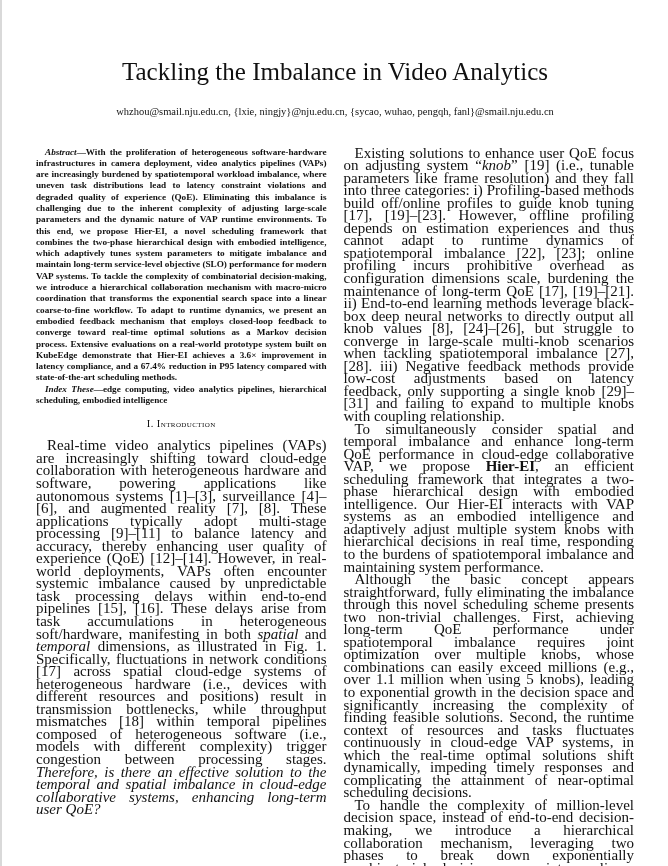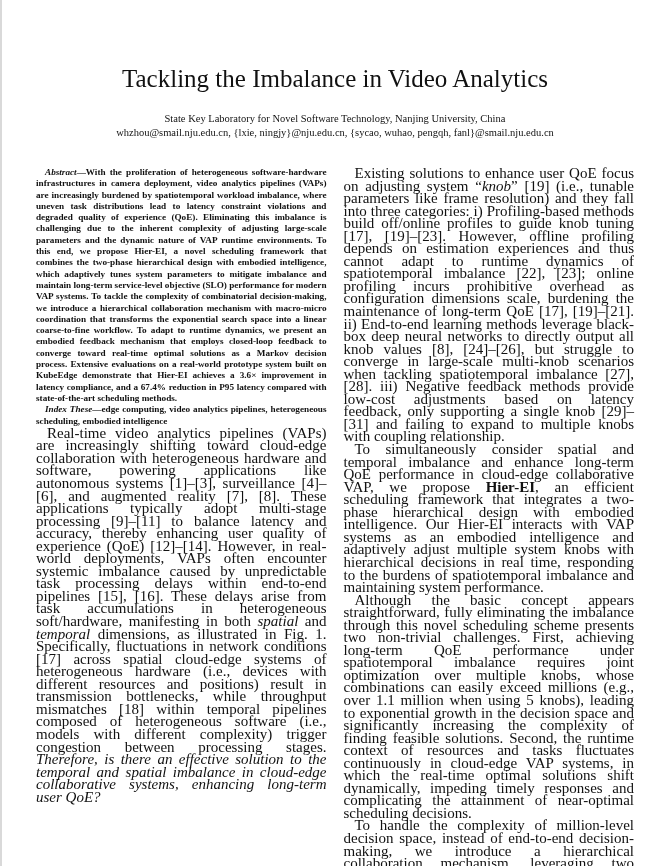--- a/index.html
+++ b/index.html
@@ -18,21 +18,21 @@
     box-sizing: border-box;
     width: 100%;
     height: 100%;
     padding: 56px 34px 20px 34px;
   }
   .title {
     text-align: center;
     font-size: 25px;
     line-height: 31px;
     font-weight: normal;
-    margin: 7px 0 18px 0;
+    margin: 0 0 18px 0;
   }
   .authors-block {
     text-align: center;
     margin: 0 0 28px 0;
   }
   .authors-line {
     font-size: 12px;
     line-height: 15px;
   }
   .affiliation-line, .emails-line {
@@ -75,29 +75,29 @@
 </head>
 <body>
 
 <div class="page">
 
   <h1 class="title">
     <span>Tackling the Imbalance in Video Analytics</span><br>
   </h1>
 
   <div class="authors-block">
-    <div class="affiliation-line">State Key Laboratory for Novel Software Technology, Nanjing University, China</div>
     <div class="emails-line">whzhou@smail.nju.edu.cn, {lxie, ningjy}@nju.edu.cn, {sycao, wuhao, pengqh, fanl}@smail.nju.edu.cn</div>
   </div>
 
   <div class="columns">
 
     <div class="col">
       <p class="abstract-par"><span class="run-bi">Abstract</span><span class="run-b">—With the proliferation of heterogeneous software-hardware infrastructures in camera deployment, video analytics pipelines (VAPs) are increasingly burdened by spatiotemporal workload imbalance, where uneven task distributions lead to latency constraint violations and degraded quality of experience (QoE). Eliminating this imbalance is challenging due to the inherent complexity of adjusting large-scale parameters and the dynamic nature of VAP runtime environments. To this end, we propose Hier-EI, a novel scheduling framework that combines the two-phase hierarchical design with embodied intelligence, which adaptively tunes system parameters to mitigate imbalance and maintain long-term service-level objective (SLO) performance for modern VAP systems. To tackle the complexity of combinatorial decision-making, we introduce a hierarchical collaboration mechanism with macro-micro coordination that transforms the exponential search space into a linear coarse-to-fine workflow. To adapt to runtime dynamics, we present an embodied feedback mechanism that employs closed-loop feedback to converge toward real-time optimal solutions as a Markov decision process. Extensive evaluations on a real-world prototype system built on KubeEdge demonstrate that Hier-EI achieves a 3.6× improvement in latency compliance, and a 67.4% reduction in P95 latency compared with state-of-the-art scheduling methods.</span></p>
-      <p class="index-par"><span class="run-bi">Index These</span><span class="run-b">—edge computing, video analytics pipelines, heterogeneous scheduling, embodied intelligence</span></p>
+      <p class="index-par"><span class="run-bi">Index These</span><span class="run-b">—edge computing, video analytics pipelines, hierarchical scheduling, embodied intelligence</span></p>
+      <h2 class="section-heading">I. Introduction</h2>
       <p class="body-par"><span class="run-n">Real-time video analytics pipelines (VAPs) are increasingly shifting toward cloud-edge collaboration with heterogeneous hardware and software, powering applications like autonomous systems [1]–[3], surveillance [4]–[6], and augmented reality [7], [8]. These applications typically adopt multi-stage processing [9]–[11] to balance latency and accuracy, thereby enhancing user quality of experience (QoE) [12]–[14]. However, in real-world deployments, VAPs often encounter systemic imbalance caused by unpredictable task processing delays within end-to-end pipelines [15], [16]. These delays arise from task accumulations in heterogeneous soft/hardware, manifesting in both </span><span class="run-i">spatial</span><span class="run-n"> and </span><span class="run-i">temporal</span><span class="run-n"> dimensions, as illustrated in Fig. 1. Specifically, fluctuations in network conditions [17] across spatial cloud-edge systems of heterogeneous hardware (i.e., devices with different resources and positions) result in transmission bottlenecks, while throughput mismatches [18] within temporal pipelines composed of heterogeneous software (i.e., models with different complexity) trigger congestion between processing stages. </span><span class="run-i">Therefore, is there an effective solution to the temporal and spatial imbalance in cloud-edge collaborative systems, enhancing long-term user QoE?</span></p>
     </div>
 
     <div class="col">
       <p class="body-par"><span class="run-n">Existing solutions to enhance user QoE focus on adjusting system “</span><span class="run-i">knob</span><span class="run-n">” [19] (i.e., tunable parameters like frame resolution) and they fall into three categories: i) Profiling-based methods build off/online profiles to guide knob tuning [17], [19]–[23]. However, offline profiling depends on estimation experiences and thus cannot adapt to runtime dynamics of spatiotemporal imbalance [22], [23]; online profiling incurs prohibitive overhead as configuration dimensions scale, burdening the maintenance of long-term QoE [17], [19]–[21]. ii) End-to-end learning methods leverage black-box deep neural networks to directly output all knob values [8], [24]–[26], but struggle to converge in large-scale multi-knob scenarios when tackling spatiotemporal imbalance [27], [28]. iii) Negative feedback methods provide low-cost adjustments based on latency feedback, only supporting a single knob [29]–[31] and failing to expand to multiple knobs with coupling relationship.</span></p>
       <p class="body-par"><span class="run-n">To simultaneously consider spatial and temporal imbalance and enhance long-term QoE performance in cloud-edge collaborative VAP, we propose </span><span class="run-b">Hier-EI</span><span class="run-n">, an efficient scheduling framework that integrates a two-phase hierarchical design with embodied intelligence. Our Hier-EI interacts with VAP systems as an embodied intelligence and adaptively adjust multiple system knobs with hierarchical decisions in real time, responding to the burdens of spatiotemporal imbalance and maintaining system performance.</span></p>
       <p class="body-par"><span class="run-n">Although the basic concept appears straightforward, fully eliminating the imbalance through this novel scheduling scheme presents two non-trivial challenges. First, achieving long-term QoE performance under spatiotemporal imbalance requires joint optimization over multiple knobs, whose combinations can easily exceed millions (e.g., over 1.1 million when using 5 knobs), leading to exponential growth in the decision space and significantly increasing the complexity of finding feasible solutions. Second, the runtime context of resources and tasks fluctuates continuously in cloud-edge VAP systems, in which the real-time optimal solutions shift dynamically, impeding timely responses and complicating the attainment of near-optimal scheduling decisions.</span></p>
       <p class="body-par"><span class="run-n">To handle the complexity of million-level decision space, instead of end-to-end decision-making, we introduce a hierarchical collaboration mechanism, leveraging two phases to break down exponentially combinatorial decision space into a linear coarse-to-fine process. Specifically, in the first phase, a macro-scheduler with a deep reinforcement learning (DRL) generates coarse-grained decisions (e.g., whether to increase,</span></p>
     </div>
 

